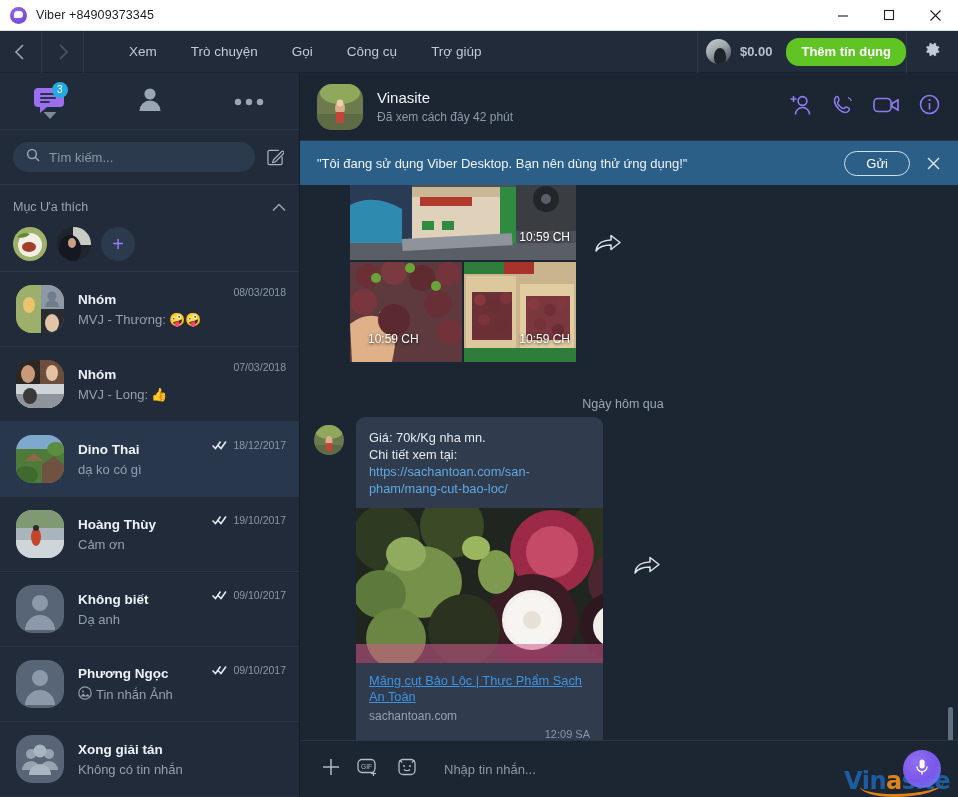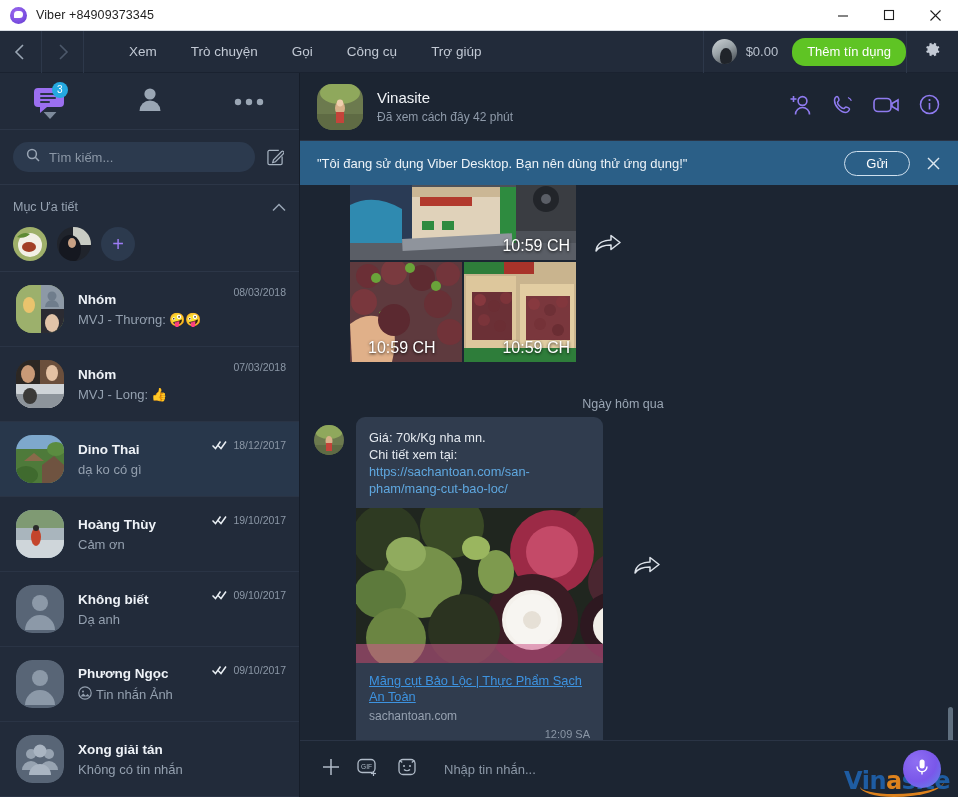--- a/index.html
+++ b/index.html
@@ -30,21 +30,21 @@
   
   .menubar {
     height: 42px; flex: 0 0 42px; background: #222b3a; display: flex; align-items: center;
     border-bottom: 1px solid #1a2230;
   }
   .nav-arrows { display: flex; height: 42px; }
   .nav-arrow { width: 41px; height: 42px; display: flex; align-items: center; justify-content: center; }
   .nav-sep { width: 1px; height: 42px; background: #2d384a; }
   .menu-items { display: flex; align-items: center; margin-left: 28px; gap: 0px; }
   .menu-item { font-size: 13.5px; color: #c2c9d4; padding: 6px 17px; white-space: nowrap; }
-  .menu-right { margin-left: auto; display: flex; align-items: center; height: 42px; }
+  .menu-right { margin-left: auto; display: flex; align-items: center; height: 42px; font-weight: bold; }
   .bal-wrap { display: flex; align-items: center; gap: 9px; padding: 0 14px 0 8px; height: 42px; border-left: 1px solid #2d384a; }
   .bal-ava { width: 25px; height: 25px; border-radius: 50%; overflow: hidden;
     background: linear-gradient(150deg,#cdd3d6 0%,#9aa3a8 45%,#3a3f45 100%); position: relative; }
   .bal-ava::after { content:""; position:absolute; left:8px; top:9px; width:12px; height:17px; border-radius:50% 50% 40% 40%; background:#20242a; }
   .bal-amt { font-size: 13px; color: #b9c1cd; }
   .credit-btn { background: #5fc424; color: #fff; font-size: 13px; border-radius: 13px;
     padding: 6px 15px 7px; white-space: nowrap; }
   .gear-wrap { width: 52px; height: 42px; display: flex; align-items: center; justify-content: center; border-left: 1px solid #2d384a; }
 
   
@@ -101,21 +101,21 @@
   .banner-x { width: 22px; height: 22px; display: flex; align-items: center; justify-content: center; color: #e2ecf4; font-size: 16px; }
 
   .msgs { flex: 1 1 auto; position: relative; overflow: hidden; padding: 0 20px 0 0; }
   .msg-scroll { position: absolute; inset: 0; }
   .sb-chat { position: absolute; right: 5px; width: 5px; border-radius: 3px; background: #60707f; }
 
   .media-grid { position: absolute; left: 50px; top: 0px; width: 226px; }
   .mg-top { width: 226px; height: 75px; overflow: hidden; position: relative; }
   .mg-bot { display: flex; gap: 2px; margin-top: 2px; }
   .mg-cell { width: 112px; height: 100px; overflow: hidden; position: relative; }
-  .ts { position: absolute; right: 6px; bottom: 5px; font-size: 16px; color: #fff;
+  .ts { position: absolute; right: 6px; bottom: 16px; font-size: 12px; color: #fff;
     text-shadow: 0 1px 3px rgba(0,0,0,.85); }
   .fwd { position: absolute; }
 
   .divider { position: absolute; left: 0; right: 12px; text-align: center; font-size: 12.5px; color: #9aa6b4; }
 
   .msg-row { position: absolute; display: flex; gap: 12px; align-items: flex-start; }
   .m-ava { width: 30px; height: 30px; border-radius: 50%; overflow: hidden; flex: 0 0 30px; margin-top: 8px; }
   .bubble { width: 247px; background: #303c4e; border-radius: 9px; overflow: hidden; }
   .b-text { padding: 12px 13px 11px; font-size: 12.8px; line-height: 17px; color: #e4e9ef; }
   .b-link { color: #5fa8e0; }
@@ -259,21 +259,21 @@
         <div class="compose">
           <svg width="17" height="17" viewBox="0 0 18 18">
             <path d="M15.5 2.6a1.6 1.6 0 012.2 2.2L9 13.5l-3 .9.9-3 8.6-8.8z" fill="none" stroke="#a6b2c0" stroke-width="1.3"></path>
             <path d="M12.5 1.5H2.5A1.5 1.5 0 001 3v12a1.5 1.5 0 001.5 1.5h12A1.5 1.5 0 0016 15V8" fill="none" stroke="#a6b2c0" stroke-width="1.3"></path>
           </svg>
         </div>
       </div>
 
       <div class="fav">
         <div class="fav-head">
-          <span class="fav-title">Mục Ưa tiết</span>
+          <span class="fav-title">Mục Ưa thích</span>
           <span>
             <svg width="14" height="9" viewBox="0 0 14 9">
                 <polyline points="1,7.5 7,1.5 13,7.5" fill="none" stroke="#99a5b4" stroke-width="1.5"></polyline>
               </svg>
           </span>
         </div>
         <div class="fav-row">
           <div class="fav-ava">
             <svg width="34" height="34" viewBox="0 0 34 34">
               <rect width="34" height="34" fill="#9fb06a"></rect>

